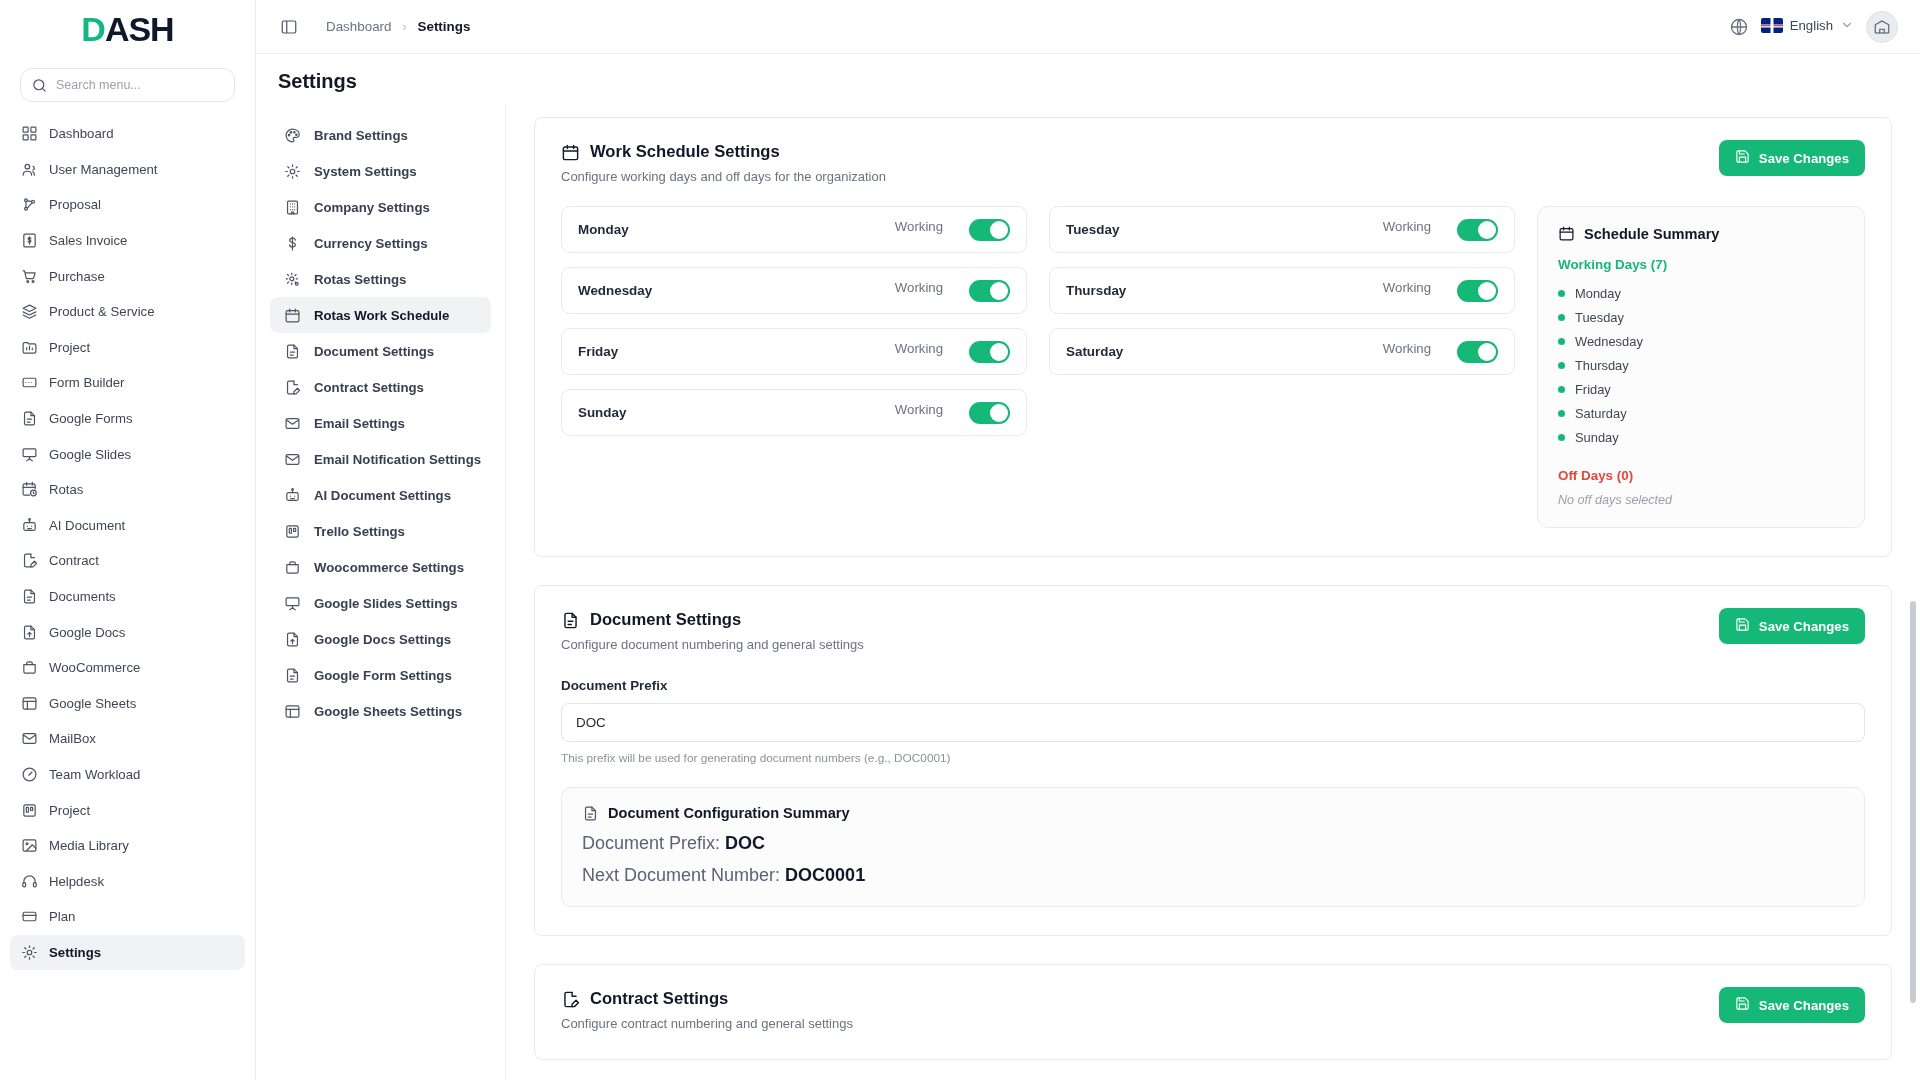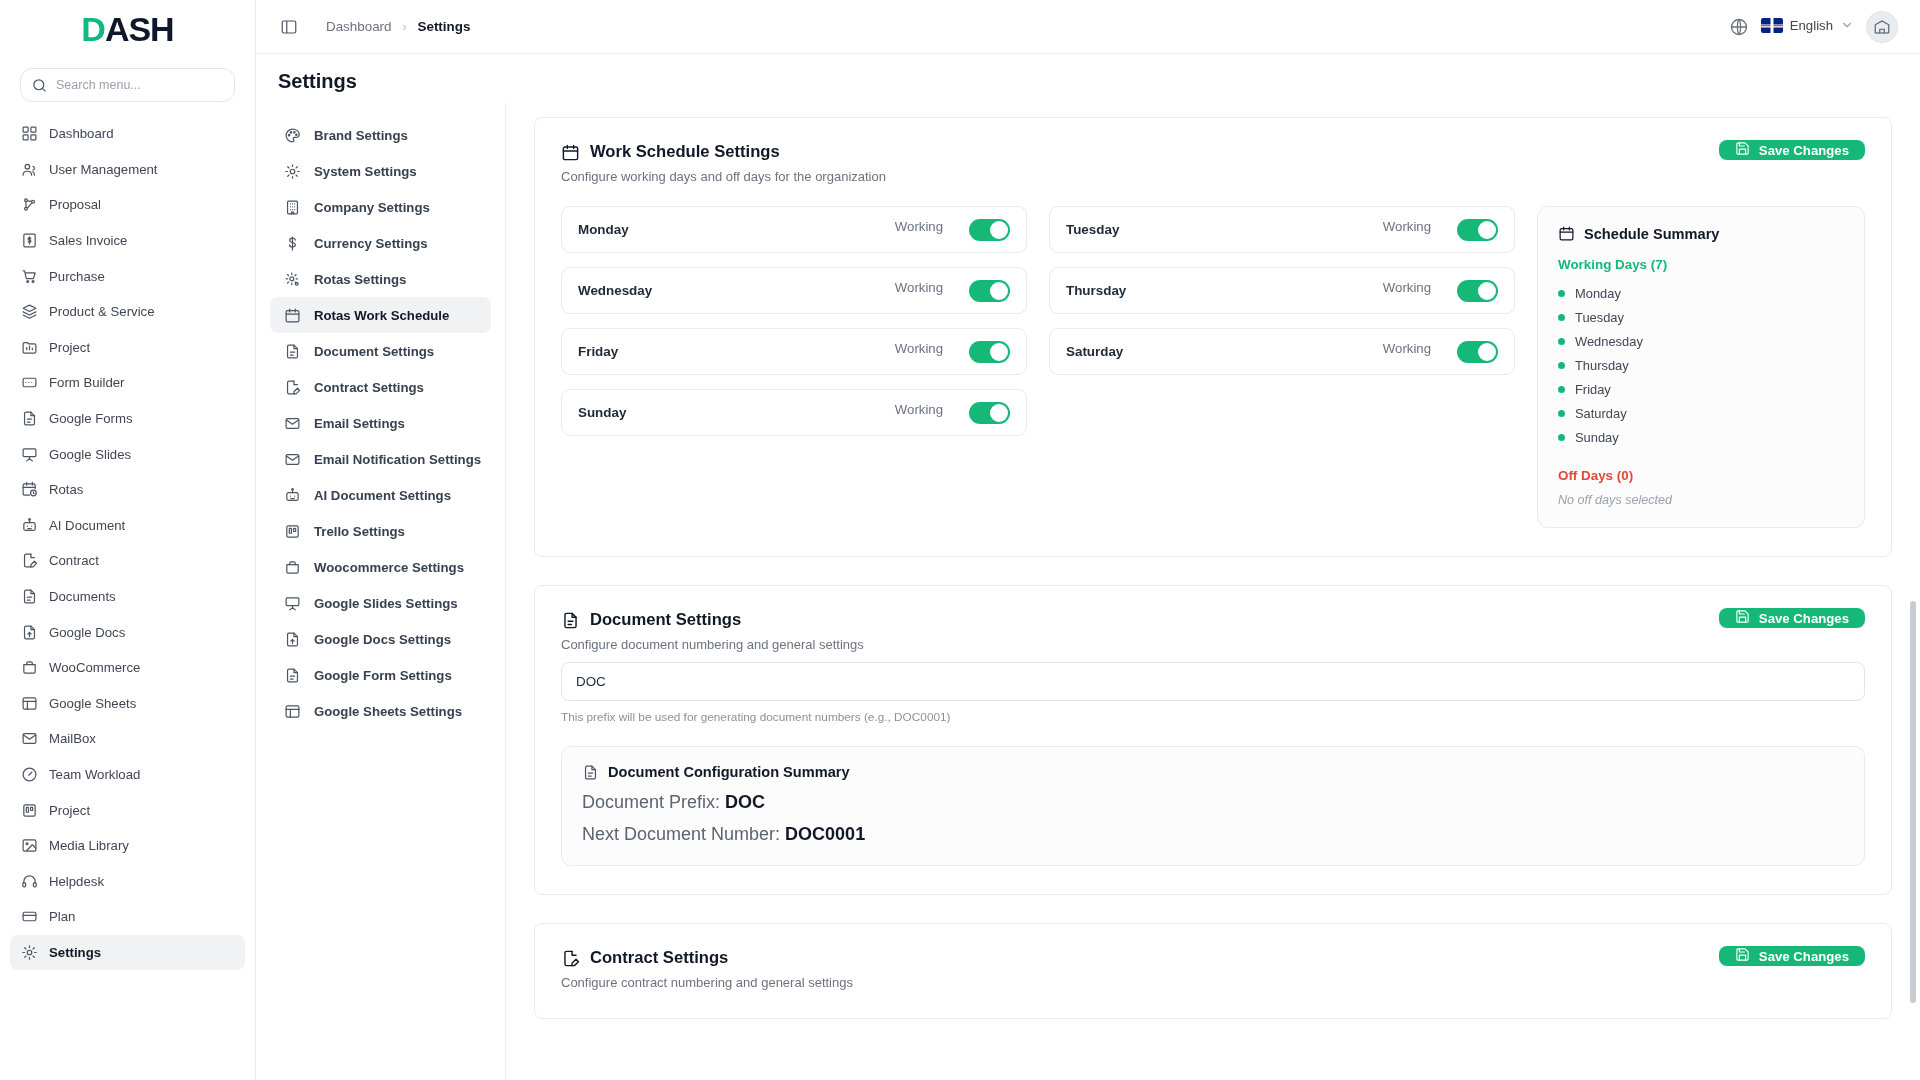--- a/index.html
+++ b/index.html
@@ -106,21 +106,21 @@
   }
   .card-head { display: flex; align-items: flex-start; }
   .card-title { display: flex; align-items: center; gap: 10px; font-size: 16.6px; font-weight: 700; color: #111827; }
   .card-title .icn { width: 19px; height: 19px; flex: 0 0 19px; color: #111827; }
   .card-title .icn svg { width: 19px; height: 19px; stroke-width: 1.8; }
   .card-sub { font-size: 13px; color: #6b7280; margin-top: 7px; }
 
   .btn-save {
     position: absolute; right: 26px; top: 22px;
     background: #16b877; color: #fff; border: none; border-radius: 8px;
-    height: 20px; padding: 0 16px; font-size: 13.2px; font-weight: 600;
+    height: 36px; padding: 0 16px; font-size: 13.2px; font-weight: 600;
     display: flex; align-items: center; gap: 9px; cursor: pointer;
     font-family: "Liberation Sans", sans-serif;
   }
   .btn-save svg { width: 15px; height: 15px; stroke: #fff; fill: none; stroke-width: 1.8; stroke-linecap: round; stroke-linejoin: round; }
 
   .sched-layout { display: flex; gap: 22px; margin-top: 22px; }
   .days-grid { flex: 1; display: grid; grid-template-columns: 1fr 1fr; gap: 14px 22px; align-content: start; }
   .day-row {
     border: 1px solid #e8eaed; border-radius: 9px; height: 47px;
     display: flex; align-items: center; padding: 0 16px; background: #fff;
@@ -858,20 +858,21 @@
           <button class="btn-save">
             <span>
               <svg viewBox="0 0 24 24">
                   <path d="M19 21H5a2 2 0 0 1-2-2V5a2 2 0 0 1 2-2h11l5 5v11a2 2 0 0 1-2 2z"></path>
                   <path d="M17 21v-8H7v8M7 3v5h8"></path>
                 </svg>
             </span>
             <span>Save Changes</span>
           </button>
 
+          <div class="field-label">Document Prefix</div>
           <input class="text-input" value="DOC" style="">
           <div class="field-hint">This prefix will be used for generating document numbers (e.g., DOC0001)</div>
 
           <div class="config-box">
             <div class="config-title">
               <span class="icn">
                 <svg viewBox="0 0 24 24">
                     <path d="M14 3H7a2 2 0 0 0-2 2v14a2 2 0 0 0 2 2h10a2 2 0 0 0 2-2V8z"></path>
                     <path d="M14 3v5h5M9 13h6M9 17h4"></path>
                   </svg>

